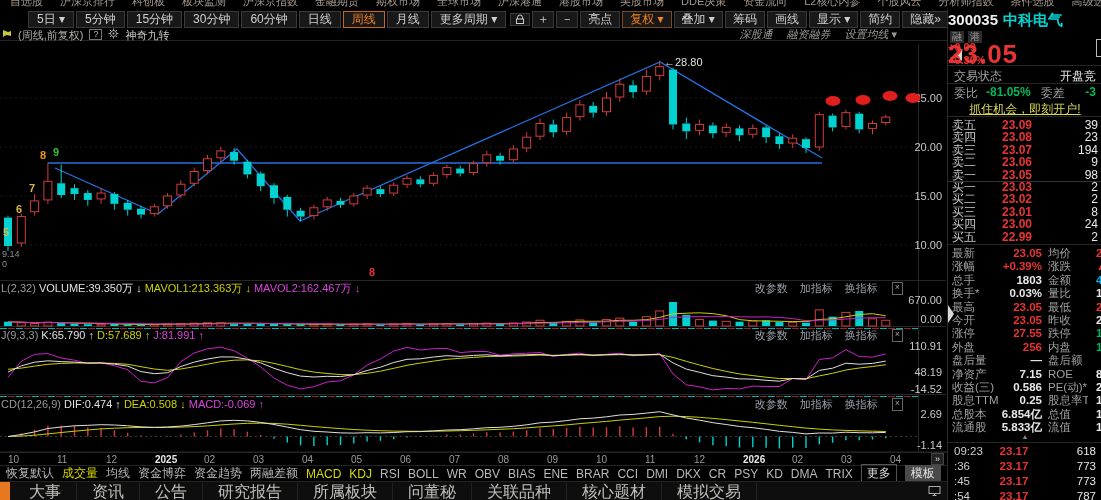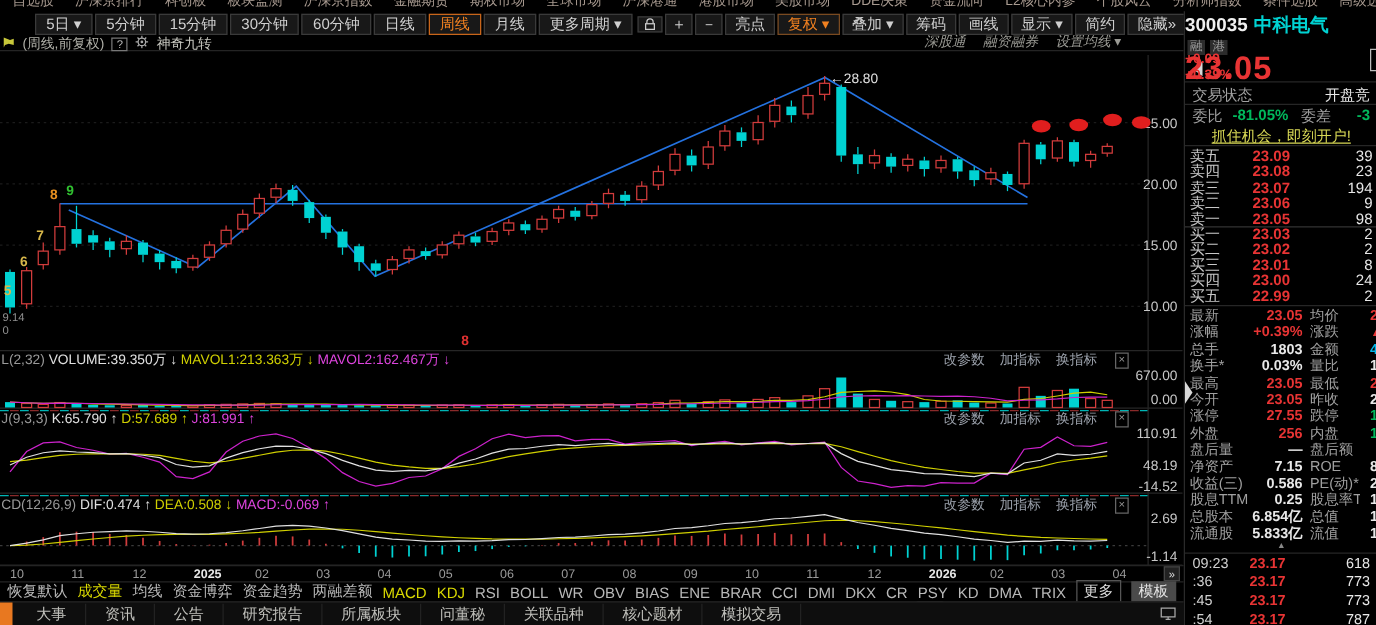--- a/index.html
+++ b/index.html
@@ -38,21 +38,21 @@
   #tl-more{position:absolute;right:3px;top:0;color:#ddd;background:#222;border:1px solid #444;
            font-size:9px;line-height:10px;padding:0 3px;}
   #indicators{top:465px;left:0;width:947px;height:16px;border-top:1px solid #242424;box-sizing:border-box;
               display:flex;align-items:center;justify-content:space-between;padding:0 6px;font-size:12px;color:#b8b8b8;}
   #indicators .ind.hl{color:#d8d800;}
   #indicators .ind.boxed{border:1px solid #555;padding:0 5px;color:#ddd;}
   #indicators .ind.filled{background:#4a4a4a;color:#e4e4e4;padding:0 6px;}
   #scrollhandle{top:481px;left:733px;width:0;height:0;border-left:11px solid transparent;
                 border-right:11px solid transparent;border-top:6px solid #6a6a6a;}
   #bottomtabs{top:481px;left:0;width:947px;height:19px;background:#0e0e0e;border-top:1px solid #242424;
-              box-sizing:border-box;display:flex;align-items:center;font-size:12px;color:#c0c0bb;}
+              box-sizing:border-box;display:flex;align-items:center;font-size:16px;color:#c0c0bb;}
   #bt-accent{width:10px;height:100%;background:#e87820;margin-right:4px;}
   .btab{padding:0 15px;border-right:1px solid #222;line-height:17px;white-space:nowrap;}
   #bt-icon{margin-left:auto;margin-right:6px;display:flex;}
   
   #panel{top:9px;left:947px;width:154px;height:491px;border-left:1px solid #2a2a2a;box-sizing:border-box;
          overflow:hidden;background:#000;font-size:12px;}
   #panel .row{position:absolute;left:0;width:154px;white-space:nowrap;}
   #p-code{left:42px;top:2px;color:#f0f0f0;font-size:15px;font-weight:bold;}
   #p-name{color:#00d2d2;margin-left:5px;}
   #p-back{left:6px;top:40px;width:0;height:0;border-top:6px solid transparent;border-bottom:6px solid transparent;

